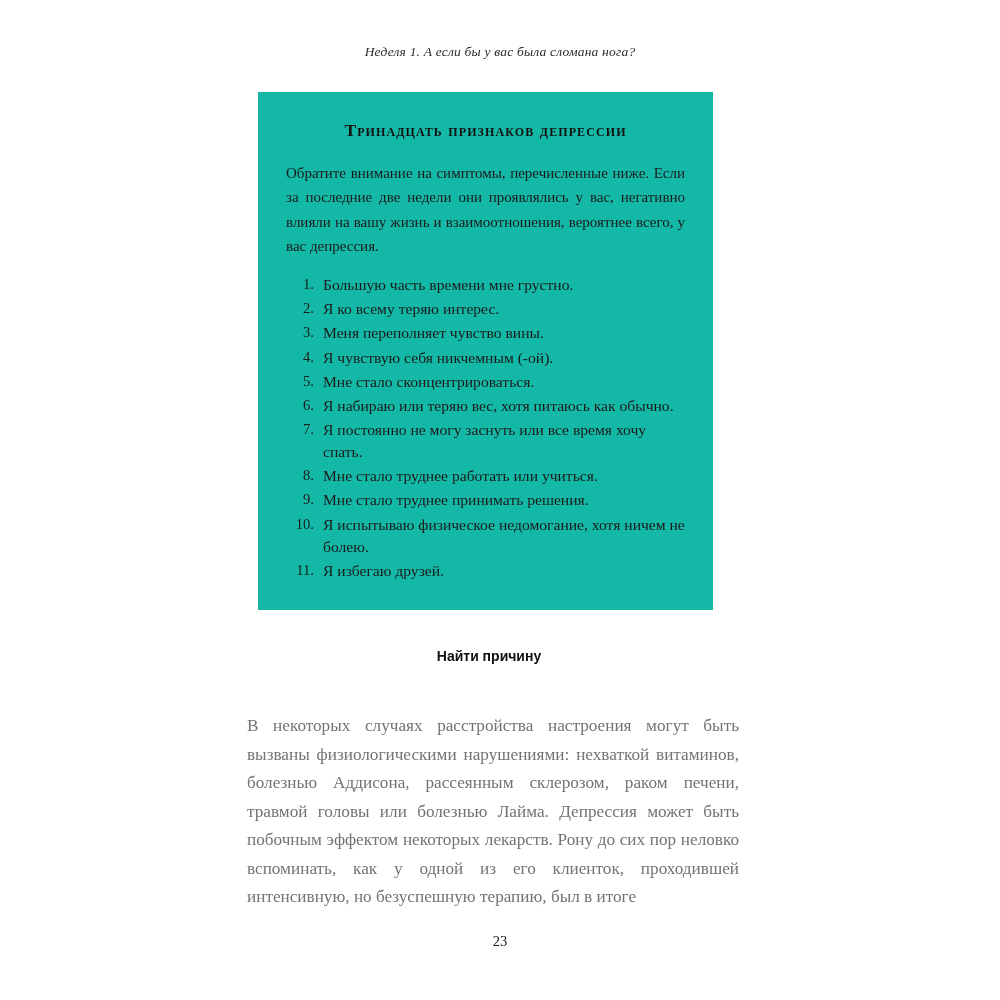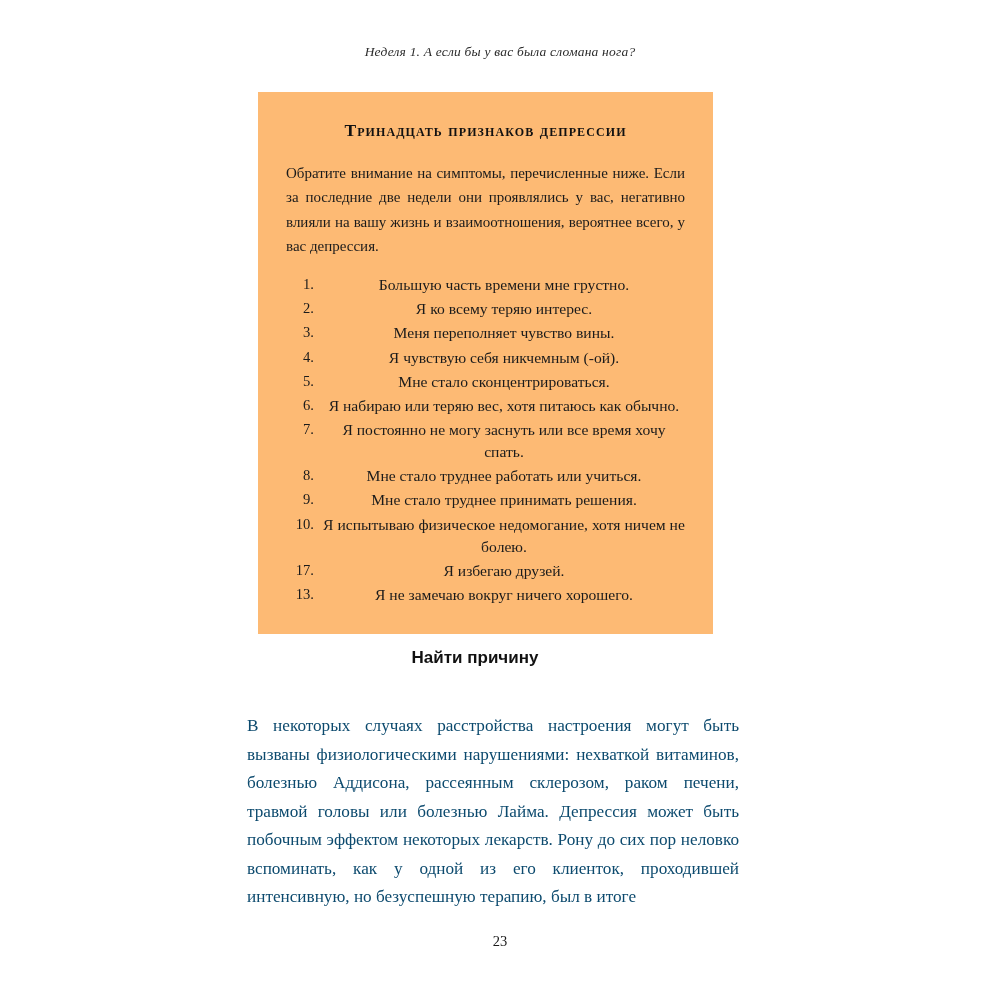--- a/index.html
+++ b/index.html
@@ -34,21 +34,21 @@
     letter-spacing: 0.2px;
     color: #2b2b2b;
   }
 
   
   .callout {
     position: absolute;
     left: 258px;
     top: 92px;
     width: 455px;
-    background: #fdba74;
+    background: #14b8a6;
     box-sizing: border-box;
     padding: 24px 28px 26px 28px;
   }
 
   .callout-title {
     text-align: center;
     font-size: 17.5px;
     font-variant: small-caps;
     text-transform: none;
     letter-spacing: 1.1px;
@@ -81,47 +81,46 @@
   }
   .symptom-num {
     flex: 0 0 28px;
     text-align: right;
     padding-right: 9px;
     font-size: 14.6px;
     color: #1b1b1b;
   }
   .symptom-text {
     flex: 1 1 auto;
-    text-align: center;
   }
 
   
   .section-heading {
     position: absolute;
-    left: 230px;
+    left: 244px;
     top: 648px;
     width: 490px;
     text-align: center;
     font-family: "Liberation Sans", sans-serif;
     font-weight: bold;
-    font-size: 17px;
+    font-size: 14px;
     color: #111;
   }
 
   
   .body-text {
     position: absolute;
     left: 247px;
     top: 695px;
     width: 492px;
     font-size: 17.2px;
     line-height: 1.66;
     text-align: justify;
     text-justify: inter-word;
-    color: #0c4a6e;
+    color: #737373;
     hyphens: manual;
   }
 
   .folio {
     position: absolute;
     left: 0;
     top: 933px;
     width: 1000px;
     text-align: center;
     font-size: 14.5px;
@@ -174,26 +173,22 @@
       </li>
       <li class="symptom-item">
         <span class="symptom-num">9.</span>
         <span class="symptom-text">Мне стало труднее принимать решения.</span>
       </li>
       <li class="symptom-item">
         <span class="symptom-num">10.</span>
         <span class="symptom-text">Я испытываю физическое недомогание, хотя ничем не болею.</span>
       </li>
       <li class="symptom-item">
-        <span class="symptom-num">17.</span>
+        <span class="symptom-num">11.</span>
         <span class="symptom-text">Я избегаю друзей.</span>
-      </li>
-      <li class="symptom-item">
-        <span class="symptom-num">13.</span>
-        <span class="symptom-text">Я не замечаю вокруг ничего хорошего.</span>
       </li>
     </ul>
   </div>
 
   <div class="section-heading">Найти причину</div>
 
   <p class="body-text">В некоторых случаях расстройства настроения могут быть вызваны физиологическими нарушениями: нехваткой витаминов, болезнью Аддисона, рассеянным склерозом, раком печени, травмой головы или болезнью Лайма. Депрессия может быть побочным эффектом некоторых лекарств. Рону до сих пор неловко вспоминать, как у одной из его клиенток, проходившей интенсивную, но безуспешную терапию, был в итоге</p>
 
   <div class="folio">23</div>
 

